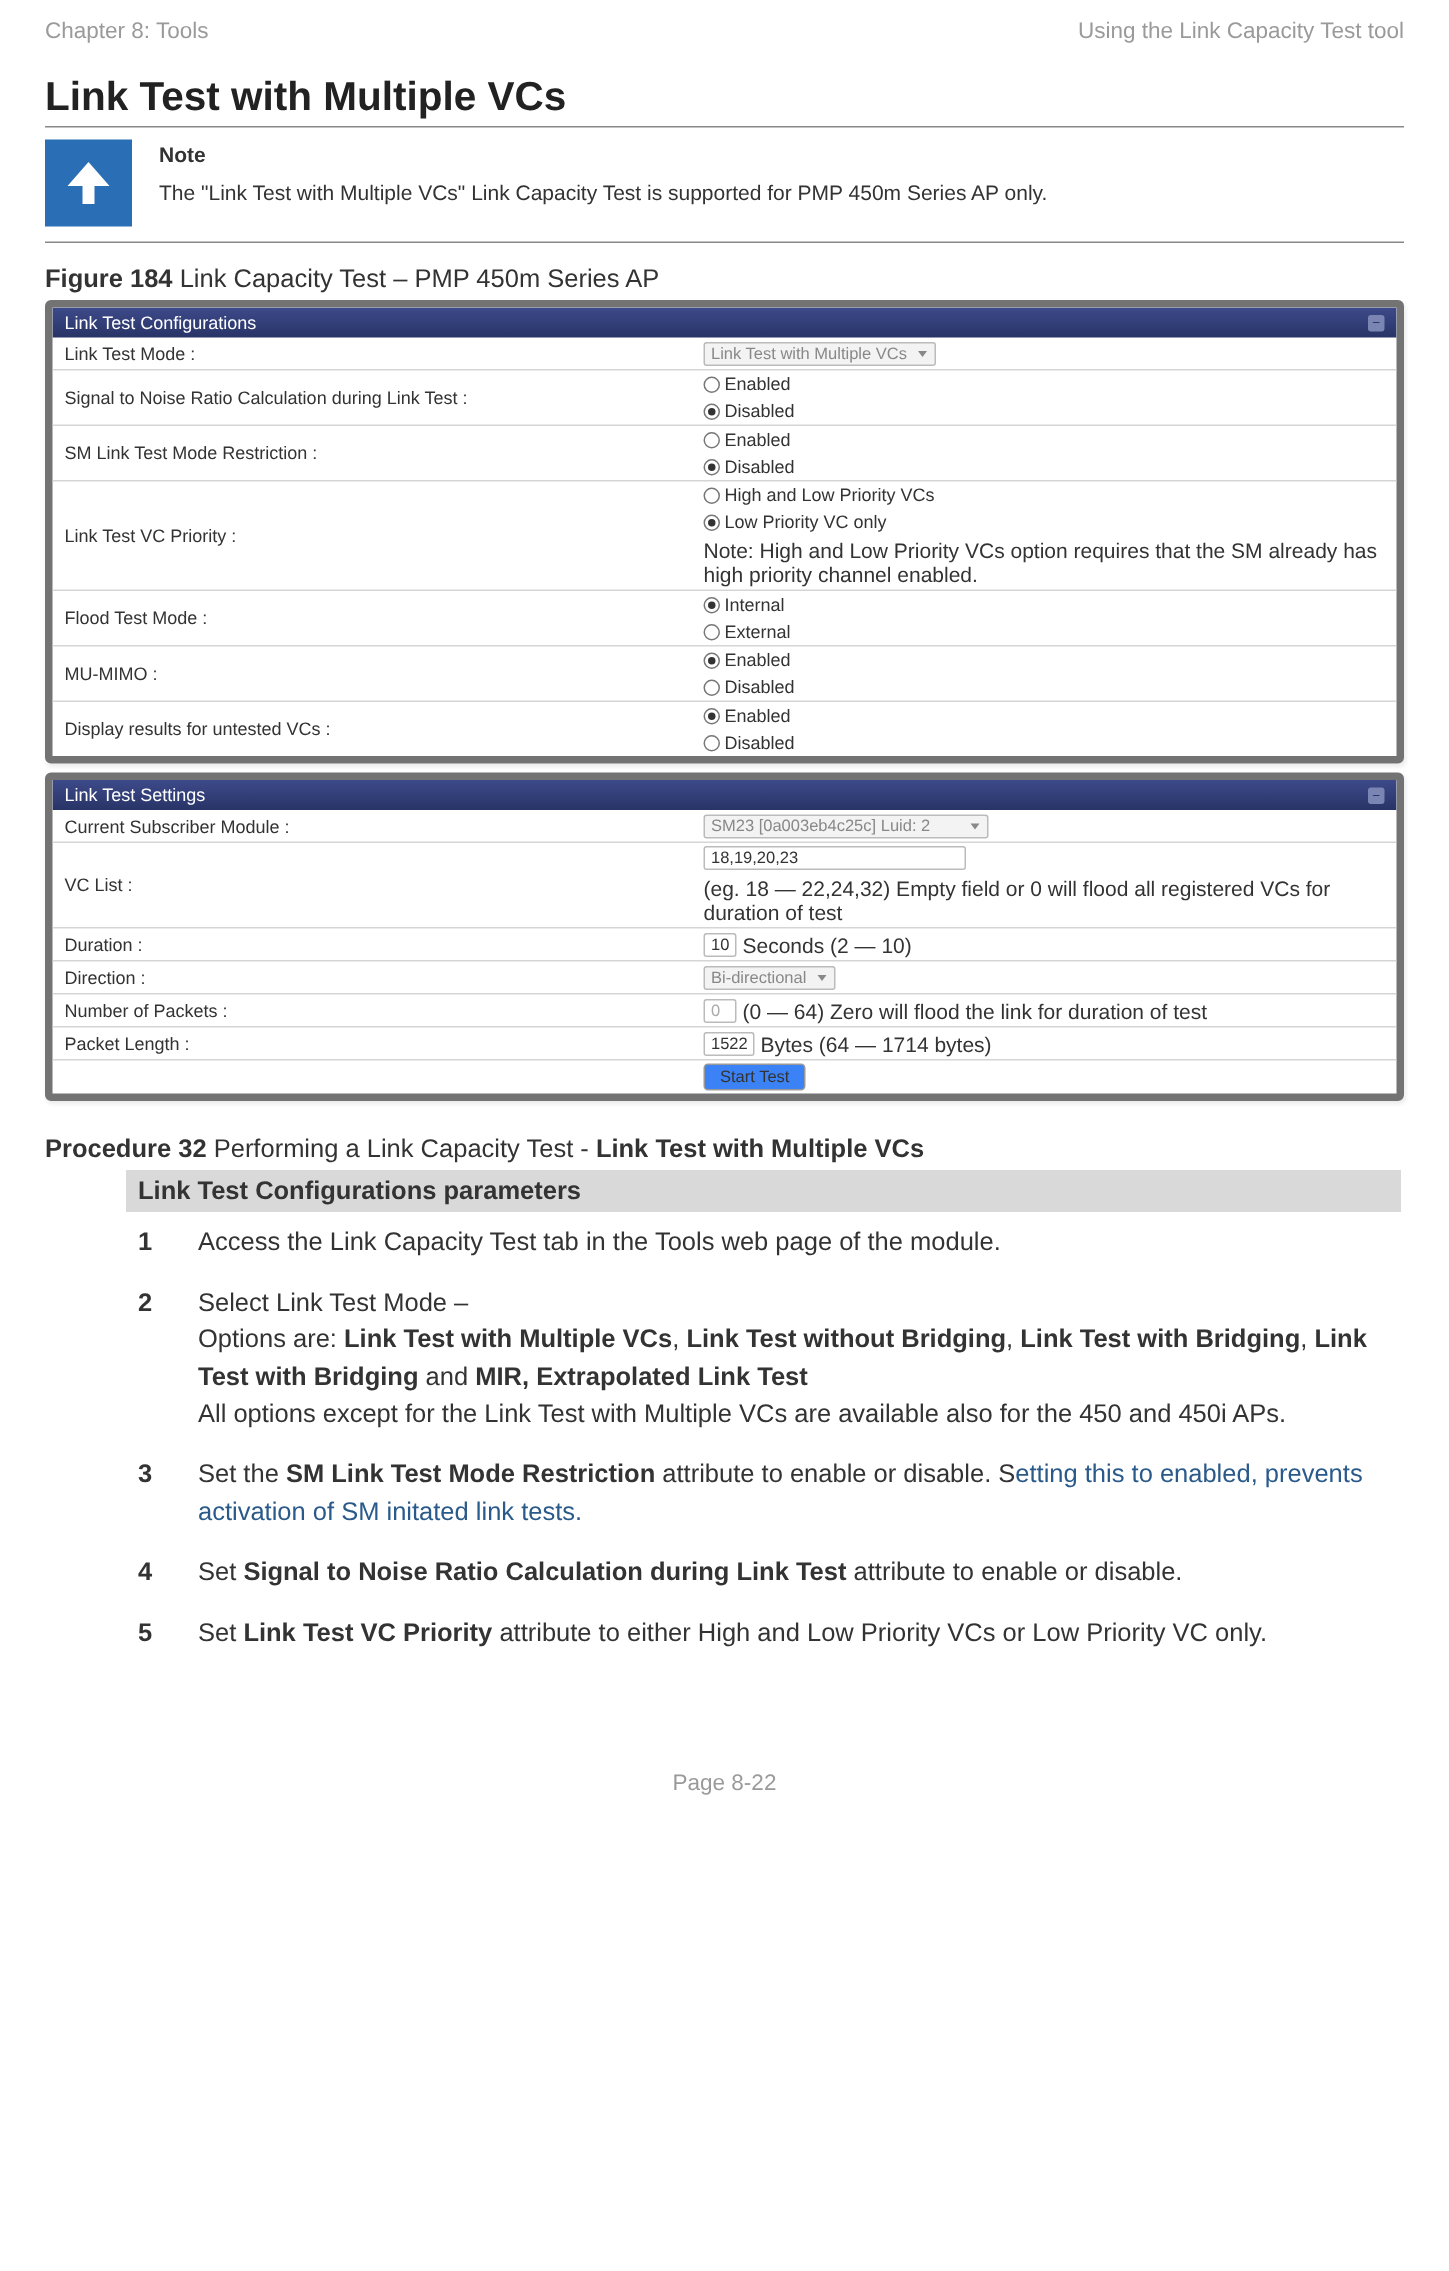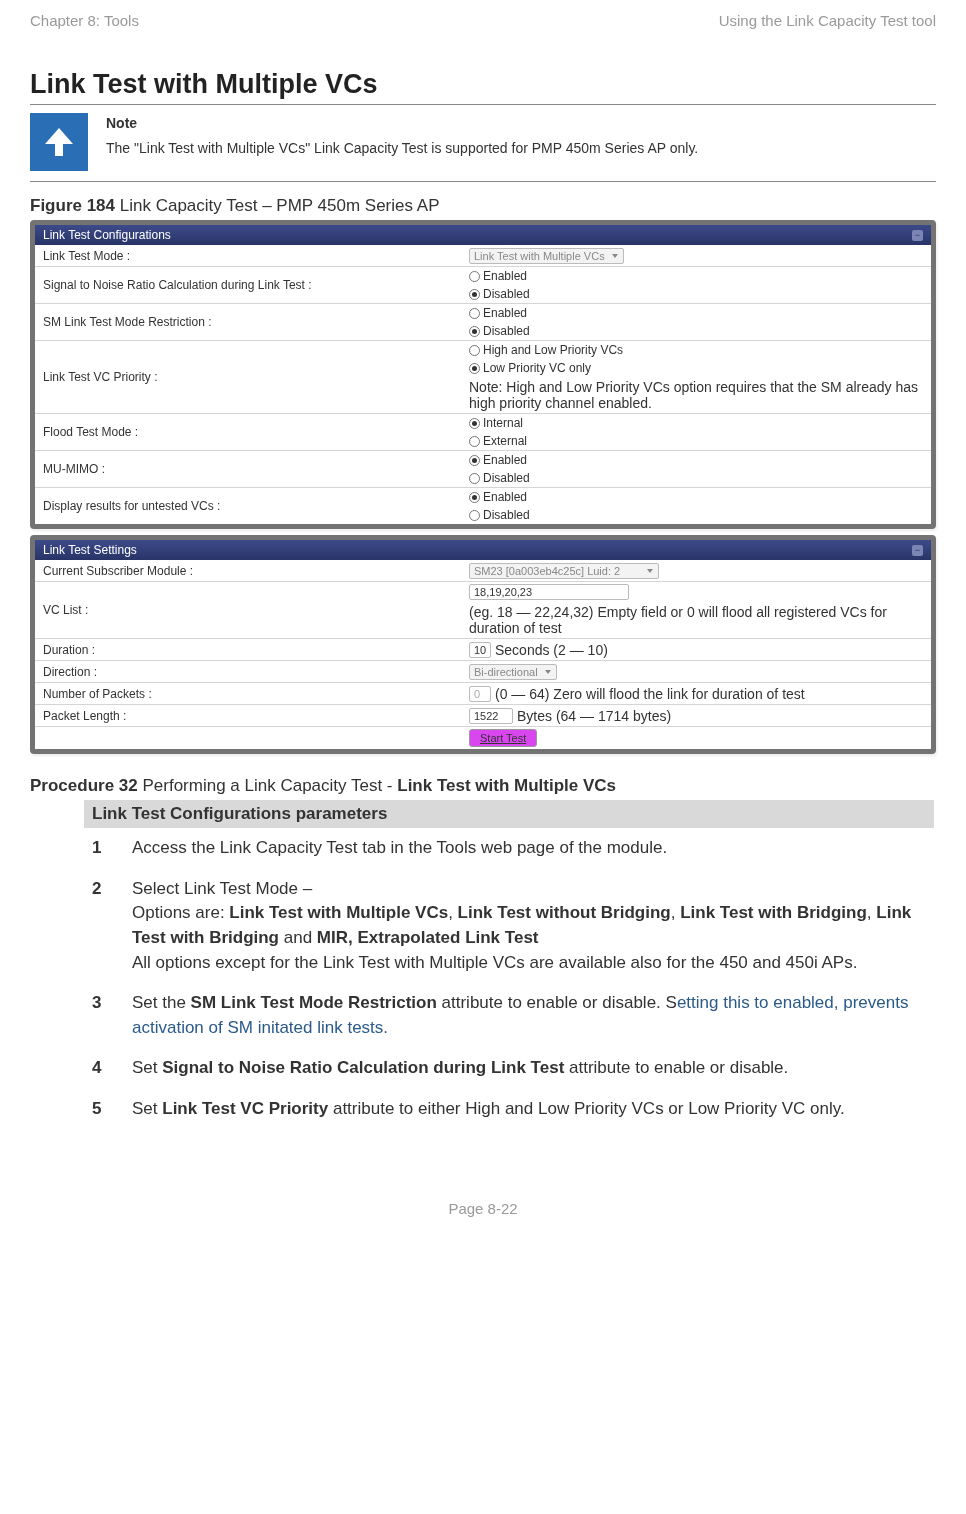--- a/index.html
+++ b/index.html
@@ -8,21 +8,21 @@
     padding: 0;
     font-family: Arial, Helvetica, sans-serif;
     width: 966px;
     background: #fff;
     color: #333;
     font-size: 14px;
   }
   .page { padding: 12px 30px 20px 30px; }
   .header-row {
     display: flex; justify-content: space-between;
-    color: #9a9a9a; font-size: 15px; margin-bottom: 40px;
+    color: #9a9a9a; font-size: 15px; margin-bottom: 20px;
   }
   .h-title {
     font-size: 27px; font-weight: bold; color: #222;
     border-bottom: 1px solid #888; padding-bottom: 4px; margin-bottom: 0;
   }
   .note-box {
     display: flex; gap: 18px; padding: 8px 0 10px 0;
     border-bottom: 1px solid #888; margin-bottom: 14px;
   }
   .note-icon {
@@ -52,21 +52,21 @@
   .cfgrow:last-child { border-bottom: none; }
   .cfgrow .lbl { width: 430px; padding: 2px 6px 2px 8px; color:#333;}
   .cfgrow .val { flex: 1; padding: 2px 4px; color:#333; display:flex; align-items:center; flex-wrap:wrap; gap:4px;}
   .radio { display:inline-flex; align-items:center; margin-right:8px; font-size:12px;}
   .radio .b { width:11px;height:11px;border:1px solid #777;border-radius:50%;margin-right:3px;display:inline-flex;align-items:center;justify-content:center;}
   .radio .b.sel::after{content:"";width:5px;height:5px;background:#333;border-radius:50%;}
   .ddl { border:1px solid #bbb;border-radius:2px;font-size:11px;padding:1px 18px 1px 4px;background:#f3f3f3;color:#888;position:relative;display:inline-block;}
   .ddl::after{content:"";position:absolute;right:5px;top:50%;transform:translateY(-50%);border-left:3px solid transparent;border-right:3px solid transparent;border-top:4px solid #888;}
   .txt-in{border:1px solid #bbb;border-radius:2px;font-size:11px;padding:1px 4px;background:#fff;color:#333;display:inline-block;}
   .txt-in.dis{color:#aaa;}
-  .btn{border:1px solid #999;border-radius:3px;font-size:11px;padding:2px 10px;background:#d946ef;display:inline-block;text-decoration:underline;}
+  .btn{border:1px solid #999;border-radius:3px;font-size:11px;padding:2px 10px;background:#3b82f6;display:inline-block;}
   .note-small{font-size:14px;color:#333;}
   .procedure { font-size: 17px; margin: 22px 0 4px 0; }
   .procedure .pb { font-weight: bold; }
   .proc-table { margin-left: 54px; width: 850px; }
   .proc-head { background: #d9d9d9; font-weight: bold; font-size: 17px; padding: 4px 8px; }
   .step { display: flex; gap: 18px; padding: 8px 0 8px 8px; font-size: 17px; line-height:1.45;}
   .step .num { width: 22px; font-weight: bold; }
   .step .content { flex: 1; }
   .steelblue { color: #2a5a8a; }
   .page-num { text-align: center; color: #9a9a9a; font-size: 15px; margin-top: 70px; }
@@ -198,21 +198,21 @@
     </div>
     <div class="cfgrow">
       <div class="lbl">Current Subscriber Module :</div>
       <div class="val">
           <span class="ddl" style="min-width:190px;">SM23 [0a003eb4c25c] Luid: 2</span>
         </div>
     </div>
     <div class="cfgrow">
       <div class="lbl">VC List :</div>
       <div class="val">
-        <span class="txt-in" style="width:160px;">18,19,20,23</span>
+        <span class="txt-in" style="width:175px;">18,19,20,23</span>
         <span class="note-small">(eg. 18 — 22,24,32) Empty field or 0 will flood all registered VCs for duration of test</span>
       </div>
     </div>
     <div class="cfgrow">
       <div class="lbl">Duration :</div>
       <div class="val">
         <span class="txt-in" style="width:22px;">10</span>
         <span class="note-small">Seconds (2 — 10)</span>
       </div>
     </div>
@@ -225,21 +225,21 @@
     <div class="cfgrow">
       <div class="lbl">Number of Packets :</div>
       <div class="val">
         <span class="txt-in dis" style="width:22px;">0</span>
         <span class="note-small">(0 — 64) Zero will flood the link for duration of test</span>
       </div>
     </div>
     <div class="cfgrow">
       <div class="lbl">Packet Length :</div>
       <div class="val">
-        <span class="txt-in" style="width:44px;">1522</span>
+        <span class="txt-in" style="width:34px;">1522</span>
         <span class="note-small">Bytes (64 — 1714 bytes)</span>
       </div>
     </div>
     <div class="cfgrow">
       <div class="lbl"></div>
       <div class="val">
           <span class="btn">Start Test</span>
         </div>
     </div>
   </div>

